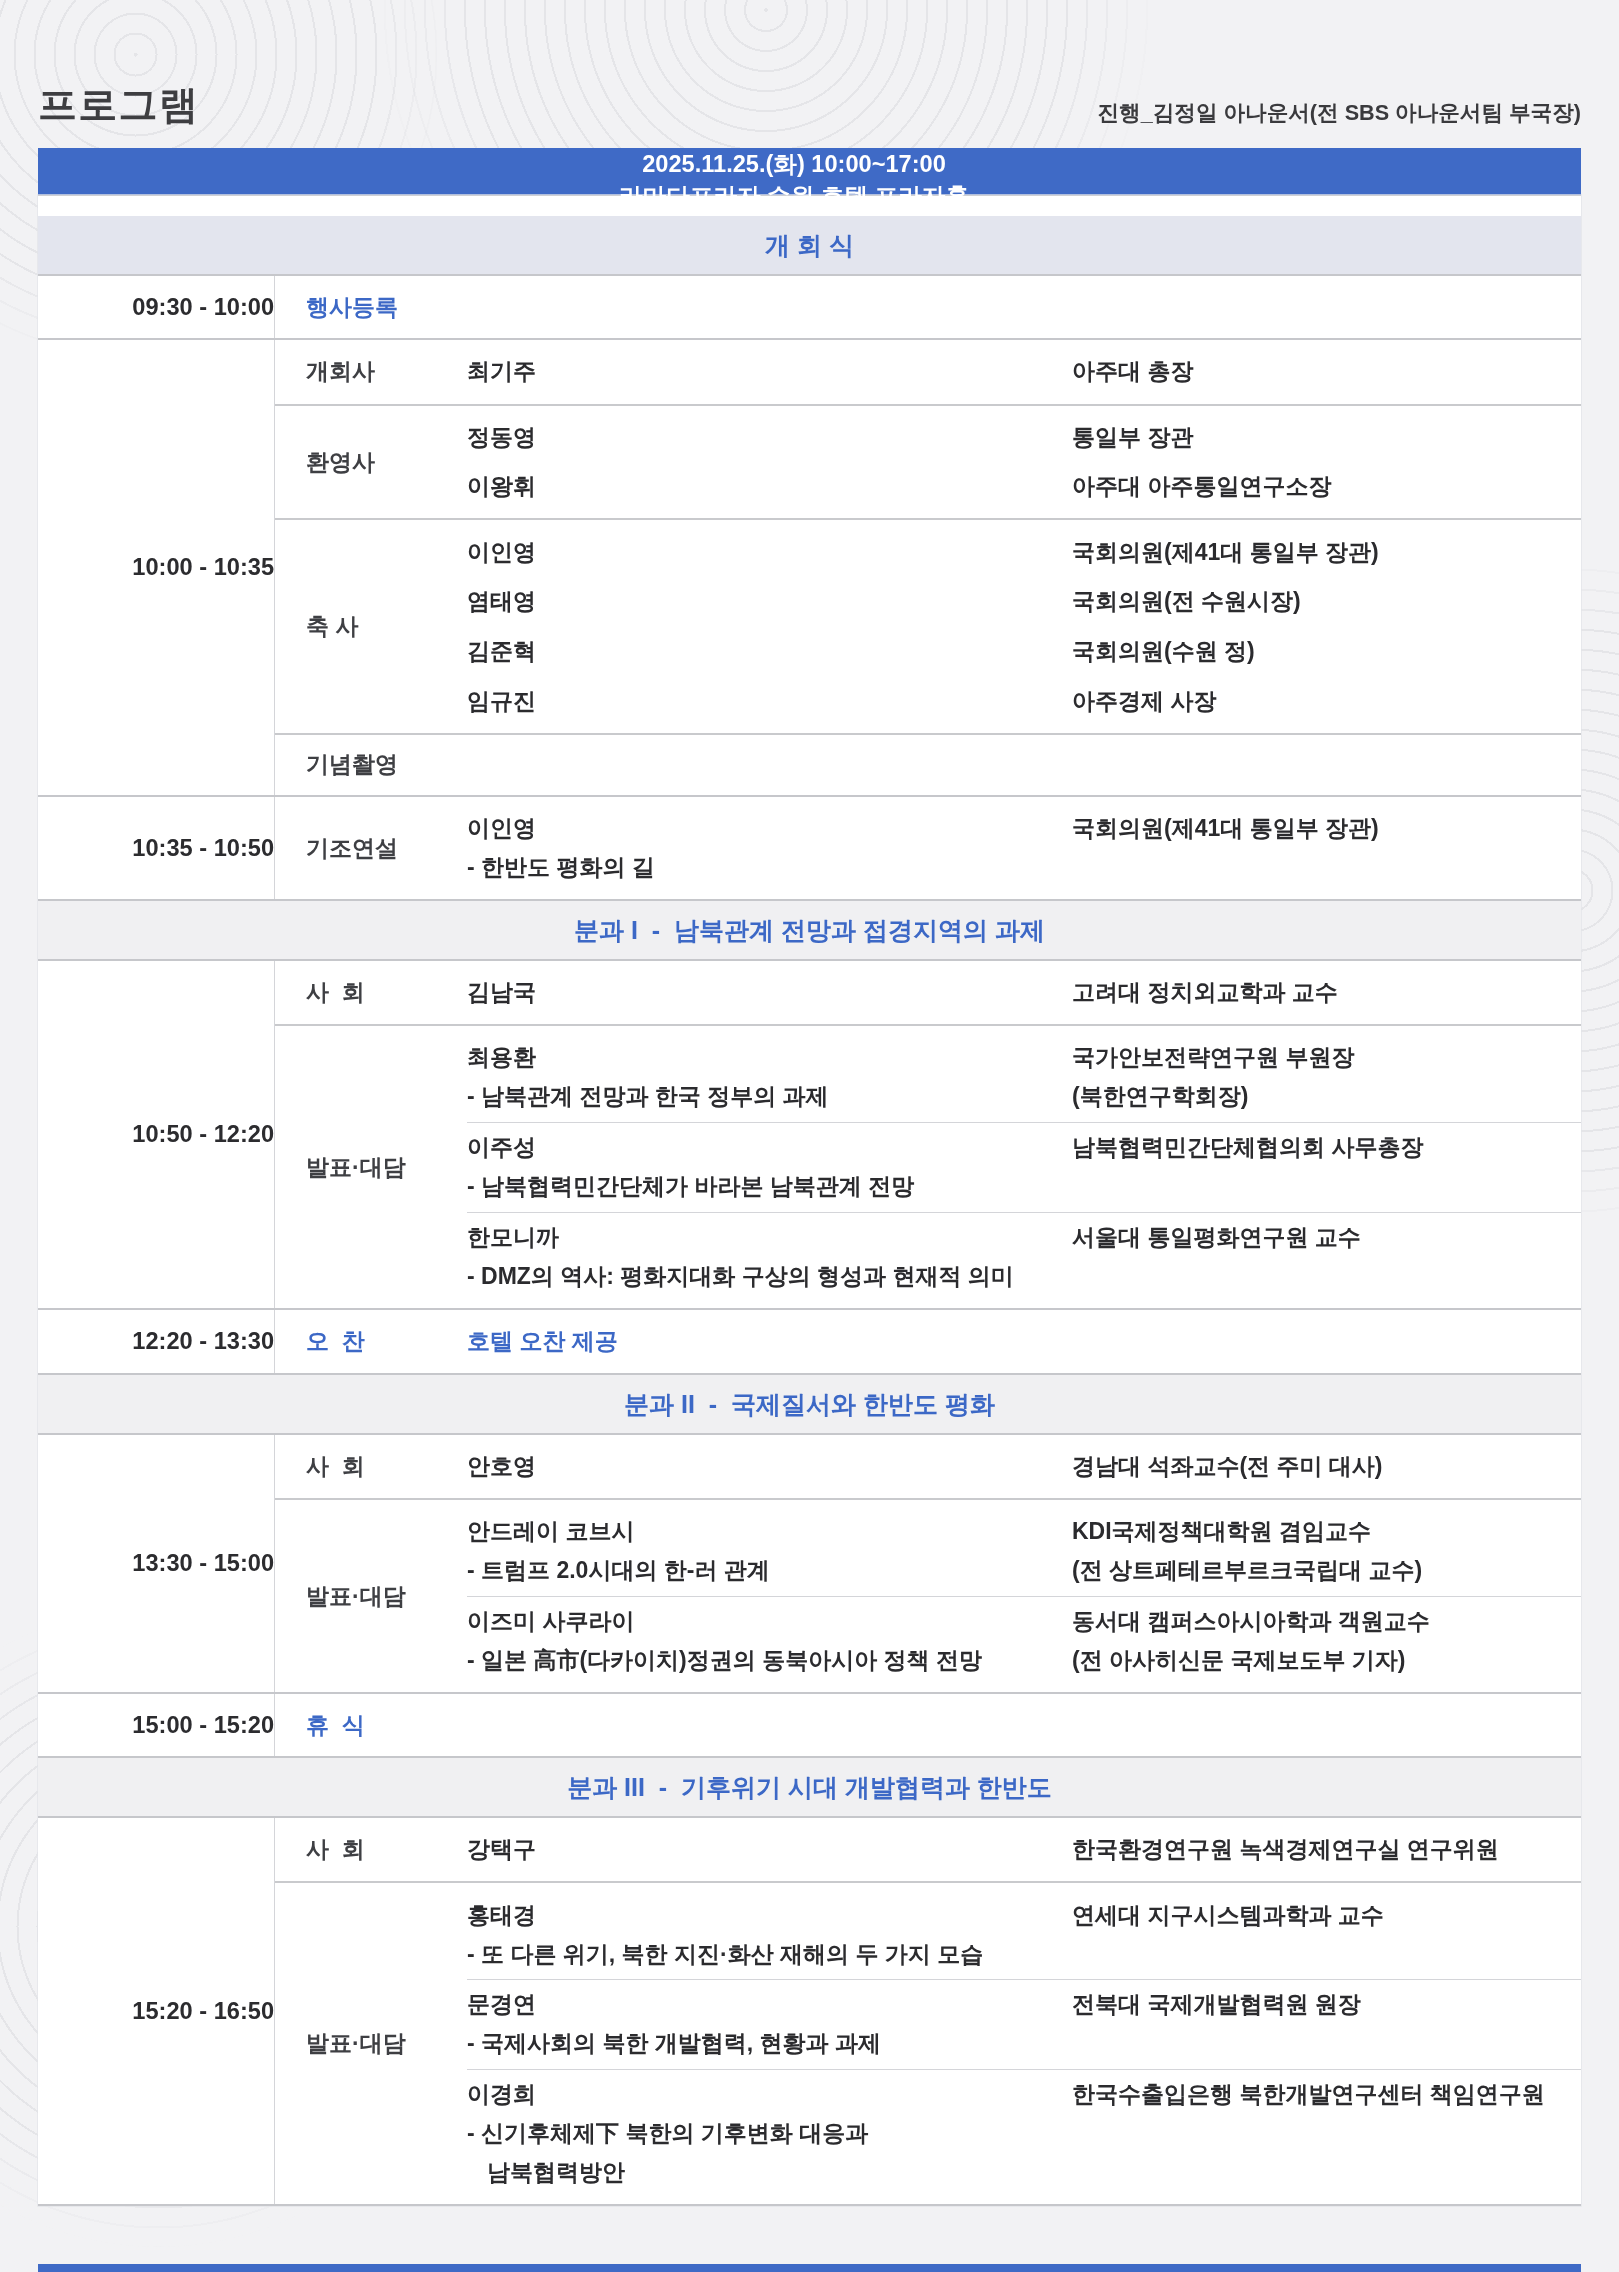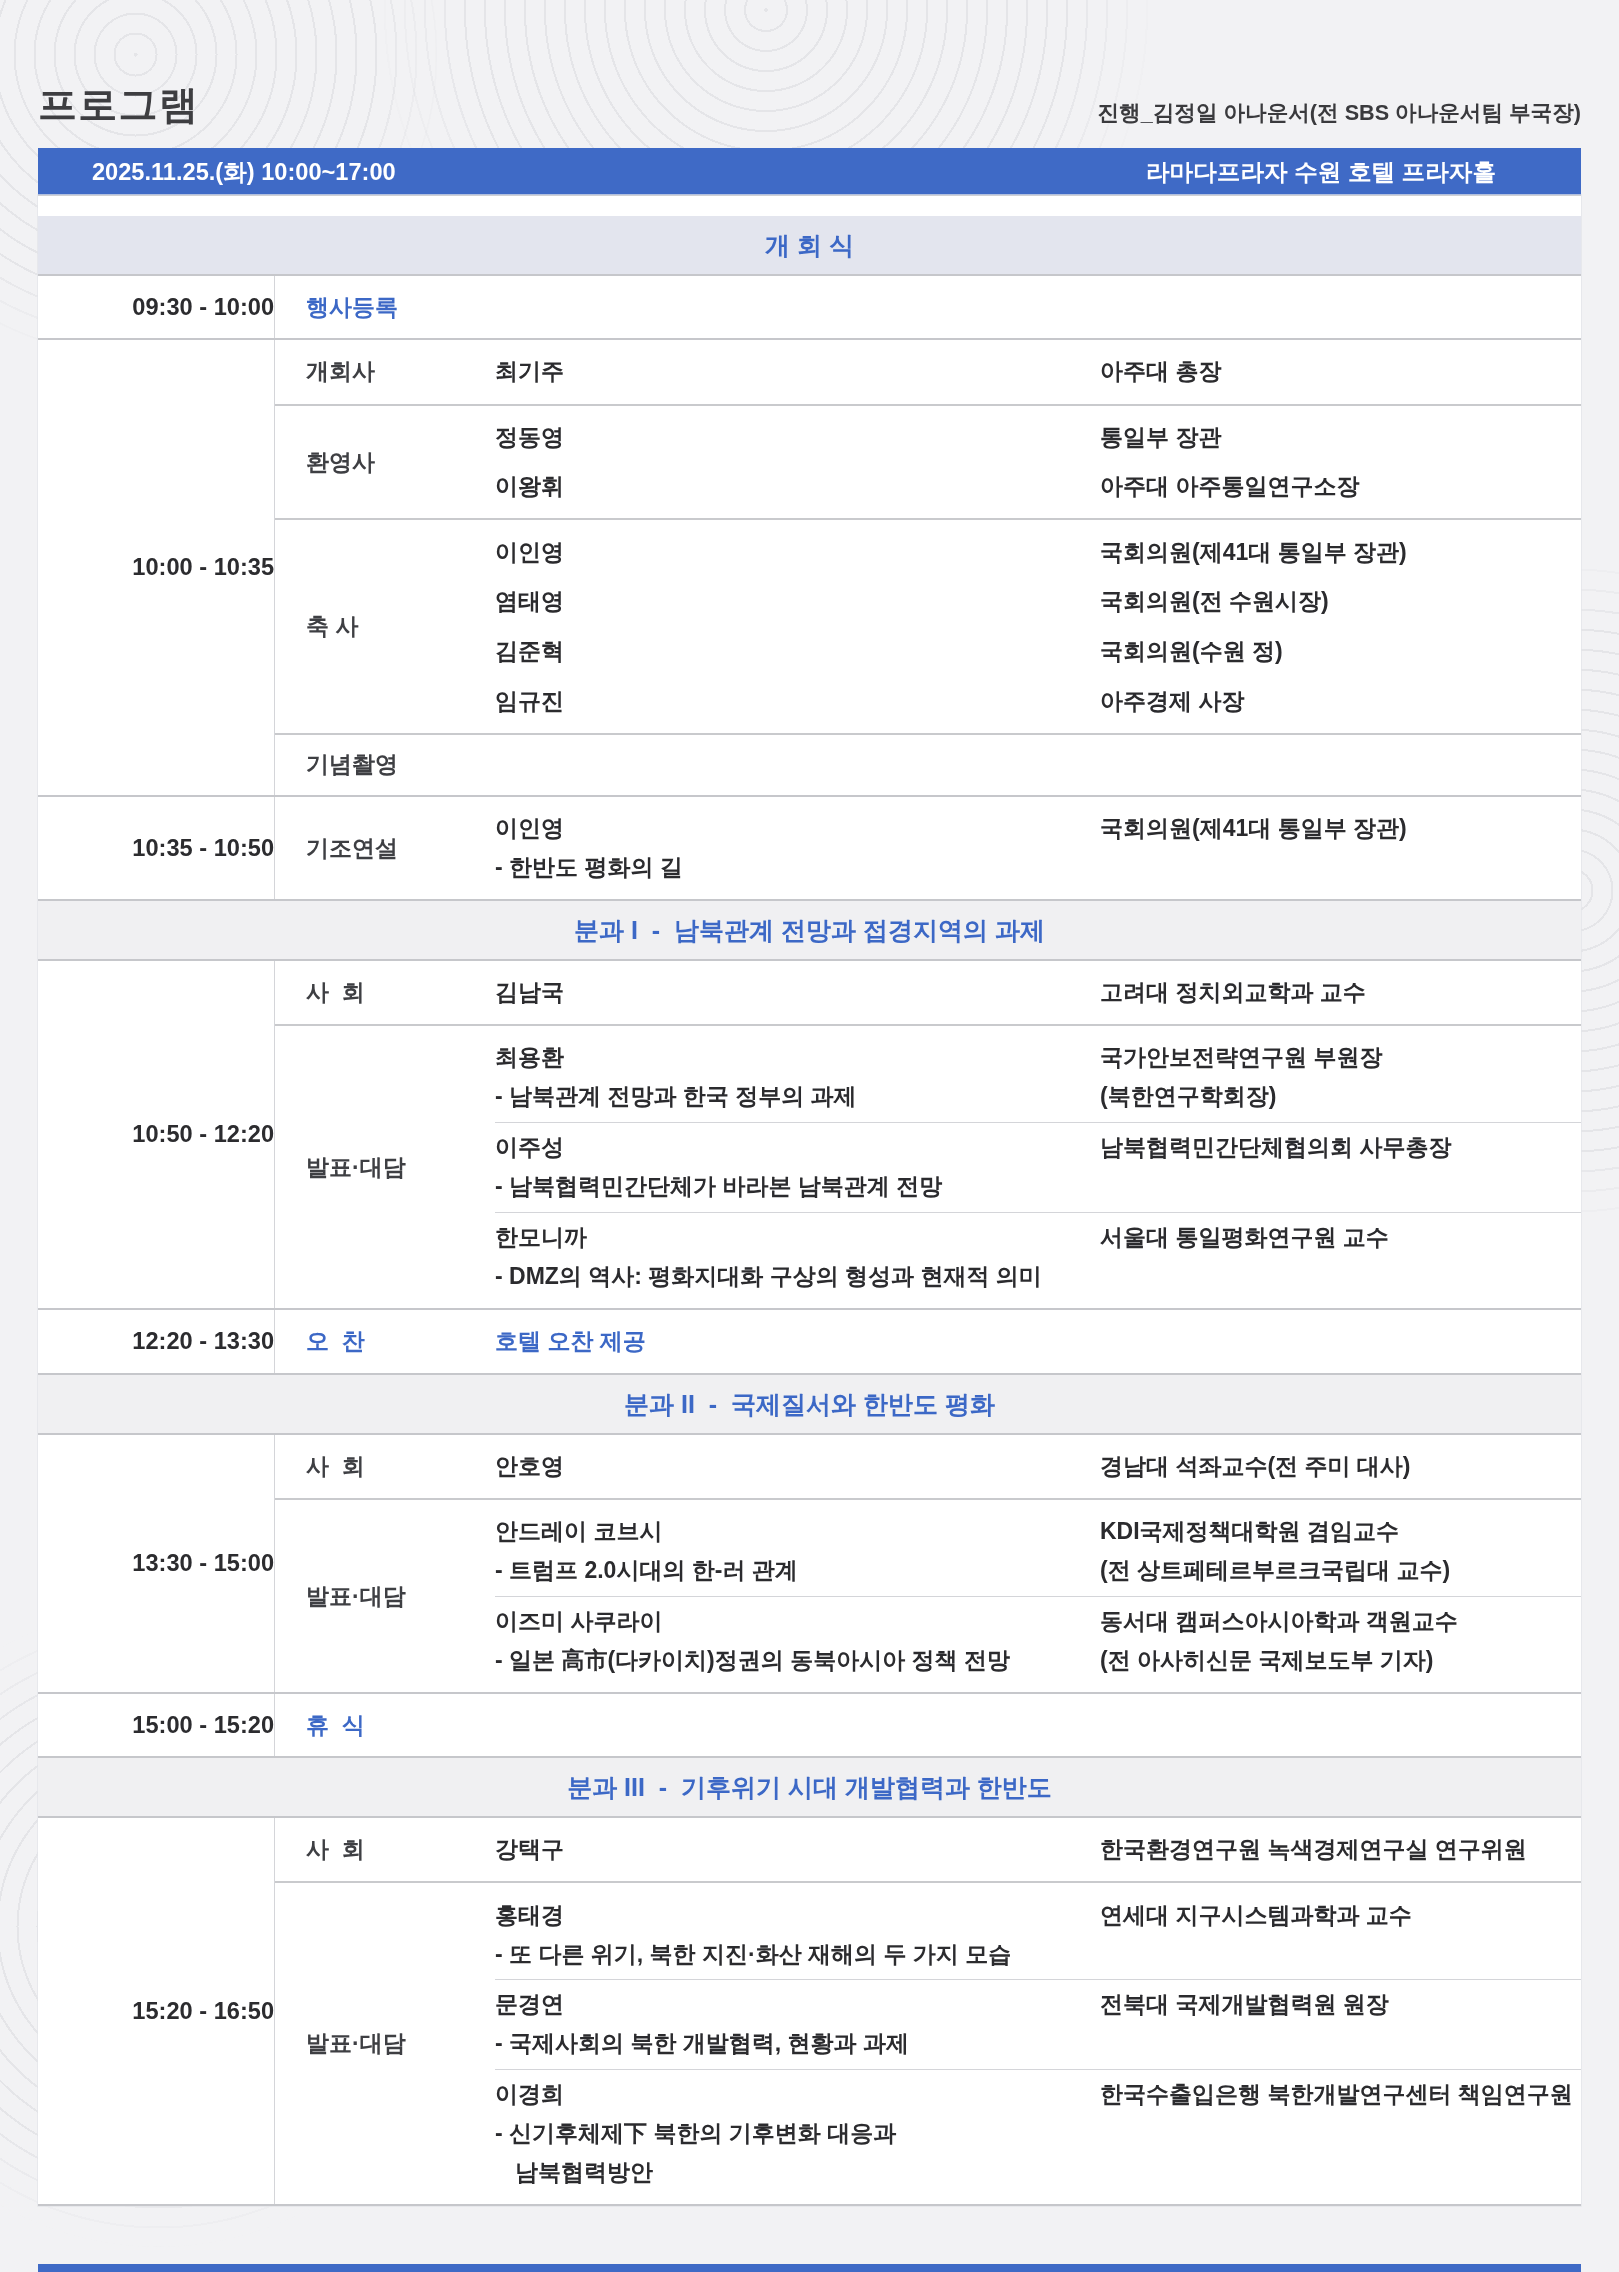--- a/index.html
+++ b/index.html
@@ -18,21 +18,21 @@
   }
   .page{position:relative;z-index:1;border-radius:18px;}
 
   .masthead{display:flex;justify-content:space-between;align-items:flex-end;
     padding:62px 38px 16px 38px;}
   .title{font-size:39px;font-weight:800;color:#3e3e41;letter-spacing:1.3px;}
   .host{font-size:21.6px;font-weight:700;color:#3a3a3d;padding-bottom:5.4px;margin-top:36px;}
 
   .topbar{margin:0 38px;height:47px;background:#3f6ac6;
     display:flex;align-items:center;justify-content:space-between;
-    padding:0 85px 0 54px;}
+    padding:0 85px 0 54px;flex-direction:column;}
   .topbar .btxt{color:#ffffff;font-size:23.6px;font-weight:700;white-space:pre;}
 
   .table{margin:0 38px;background:#ffffff;
     border-top:1.3px solid #cfd0d4;border-bottom:2px solid #c6c7cb;
     box-shadow:0 0 0 0.7px #e3e4e8;}
   .band{height:58px;display:flex;align-items:center;justify-content:center;
     border-top:2px solid #c6c7cb;border-bottom:2px solid #c6c7cb;}
   .table > .band:first-child{border-top:none;}
   .band.opening{background:#e3e5ee;margin-top:20px;}
   .band.session{background:#f0f0f2;}
@@ -42,21 +42,21 @@
   .band + .trow{border-top:none;}
   .timecell{flex:0 0 236px;display:flex;align-items:center;justify-content:flex-end;}
   .time{font-size:23.6px;font-weight:700;color:#2c2c2f;white-space:pre;}
   .blockbody{flex:1;border-left:1.3px solid #d4d5d9;display:flex;flex-direction:column;}
   .subrow{display:flex;align-items:center;box-sizing:border-box;
     min-height:62px;padding:6.7px 0;}
   .subrow + .subrow{border-top:2px solid #c9cacd;}
   .rolecell{flex:0 0 161px;padding-left:31px;}
   .role{font-size:23px;font-weight:700;color:#3e3f43;white-space:pre;}
   .blue{color:#3c68c6 !important;}
-  .itemstack{flex:1;display:flex;flex-direction:column;justify-content:flex-end;margin-left:28px;}
+  .itemstack{flex:1;display:flex;flex-direction:column;justify-content:flex-end;}
   .item{padding:5.4px 0;}
   .sep .item + .item{border-top:1.3px solid #d4d5d9;}
   .line{display:flex;align-items:center;min-height:39px;}
   .mid{flex:0 0 605px;font-size:23px;font-weight:700;color:#2b2b2e;white-space:nowrap;}
   .mid.cont{flex-basis:585px;padding-left:20px;}
   .right{flex:1;font-size:23px;font-weight:700;color:#2b2b2e;white-space:nowrap;}
 
   .footer-strip{position:absolute;left:38px;right:38px;bottom:0;height:9.4px;
     background:#3f6ac6;z-index:1;}
 </style>

